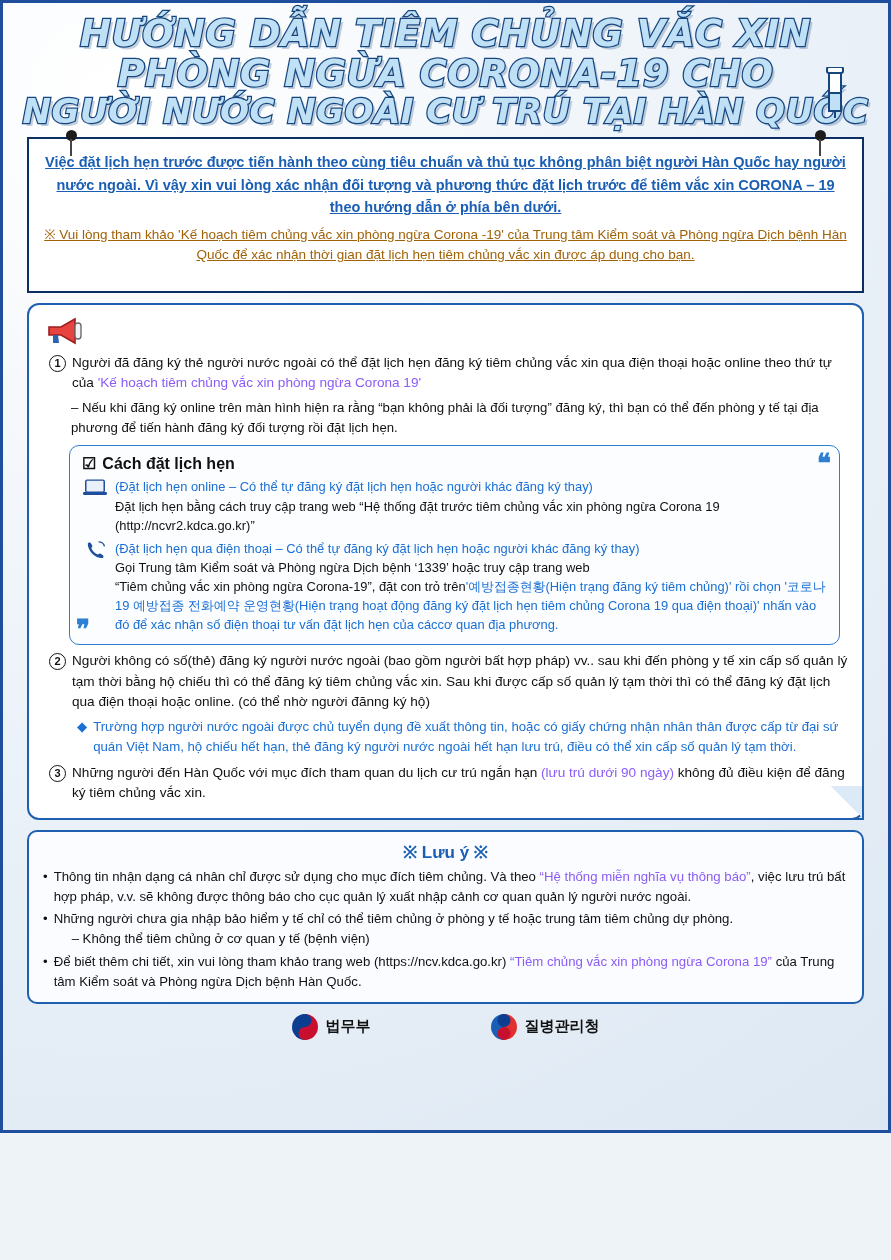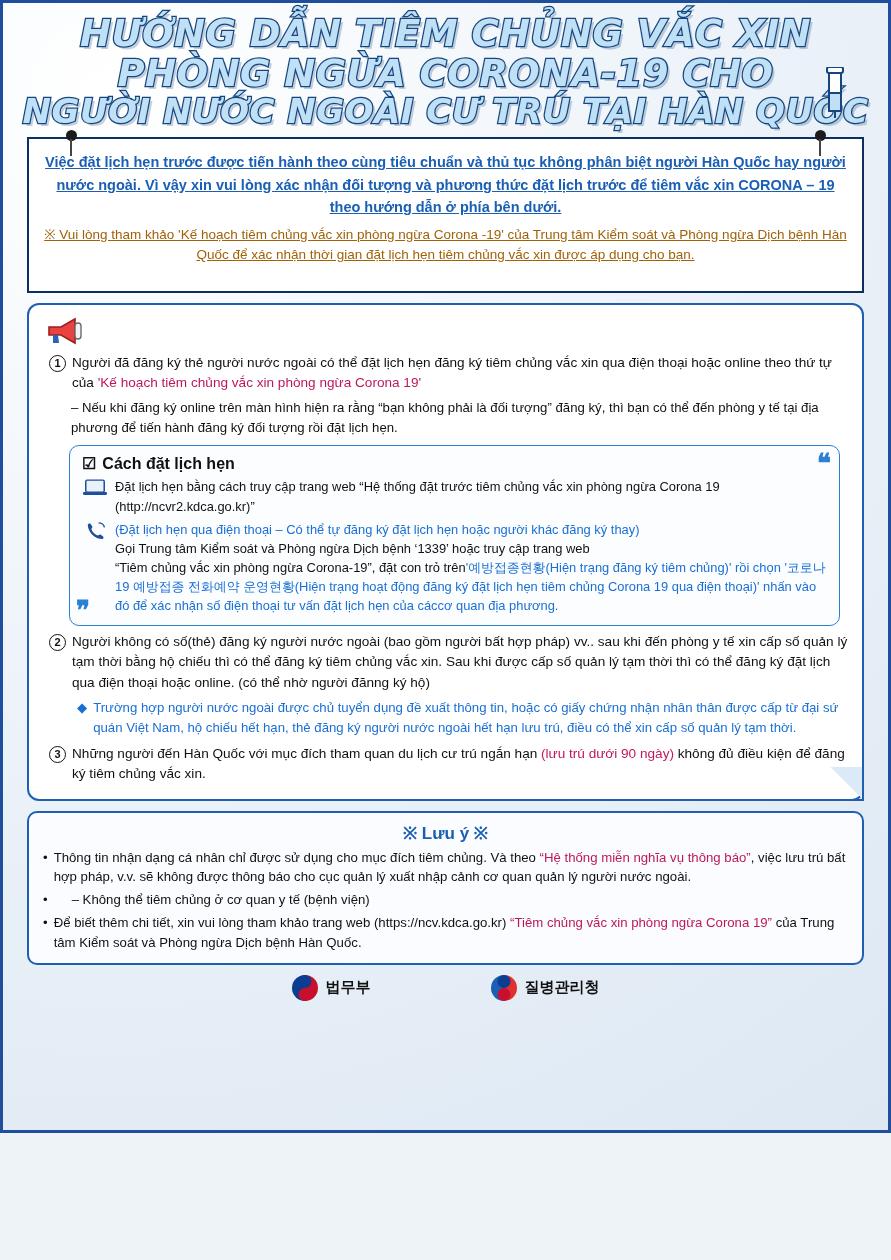--- a/index.html
+++ b/index.html
@@ -88,21 +88,21 @@
     margin:4px 0 8px 2px;
   }
   .megaphone { width:40px; height:28px; flex:0 0 auto; }
 
   .item { display:flex; gap:6px; font-size:13.6px; line-height:1.5; margin:6px 0 0 6px; }
   .num {
     flex:0 0 auto; width:17px; height:17px; border:1.4px solid #111; border-radius:50%;
     font-size:11px; display:flex; align-items:center; justify-content:center; margin-top:2px;
     font-weight:bold;
   }
-  .blue { color:#be185d;text-align:center; }
+  .blue { color:#8b5cf6;text-align:center; }
   .dash-item { font-size:13.2px; line-height:1.5; margin:4px 0 0 28px; }
 
   
   .howto {
     margin:8px 8px 0 26px;
     border:1.6px solid #2b7fd4;
     border-radius:10px;
     background:#fbfdff;
     padding:8px 12px 10px 12px;
     position:relative;
@@ -197,20 +197,21 @@
       </div>
 
       <div class="row">
         <div class="ic">
           <svg viewBox="0 0 26 18" width="24" height="17">
             <rect x="3" y="1" width="20" height="13" rx="1.5" fill="#e9f2fb" stroke="#1f4e9c" stroke-width="1.6"></rect>
             <rect x="0" y="14" width="26" height="3" rx="1.2" fill="#1f4e9c"></rect>
           </svg>
         </div>
         <div class="tx">
+          <div class="hl">(Đặt lịch hẹn online – Có thể tự đăng ký đặt lịch hẹn hoặc người khác đăng ký thay)</div>
           <div>Đặt lịch hẹn bằng cách truy cập trang web “Hệ thống đặt trước tiêm chủng vắc xin phòng ngừa Corona 19 (http://ncvr2.kdca.go.kr)”</div>
         </div>
       </div>
 
       <div class="row">
         <div class="ic">
           <svg viewBox="0 0 24 20" width="22" height="18">
             <path d="M4 3 C4 2 6 1 7 2 L9 5 C9.6 6 8 7 8 8 C9 11 12 14 15 15 C16 15 17 13.4 18 14 L21 16 C22 17 21 19 20 19 C12 19 4 11 4 3 Z" fill="#1f4e9c"></path>
             <path d="M16 1 C19 1 22 3 22.5 6" stroke="#1f4e9c" stroke-width="1.6" fill="none"></path>
           </svg>
@@ -248,20 +249,21 @@
     <div class="bullet">
       <span class="b">•</span>
       <div>
         <span>Thông tin nhận dạng cá nhân chỉ được sử dụng cho mục đích tiêm chủng. Và theo </span><span class="blue">“Hệ thống miễn nghĩa vụ thông báo”</span><span>, việc lưu trú bất hợp pháp, v.v. sẽ không được thông báo cho cục quản lý xuất nhập cảnh cơ quan quản lý người nước ngoài.</span>
       </div>
     </div>
 
     <div class="bullet">
       <span class="b">•</span>
       <div>
+        <div>Những người chưa gia nhập bảo hiểm y tế chỉ có thể tiêm chủng ở phòng y tế hoặc trung tâm tiêm chủng dự phòng.</div>
         <div class="sub">– Không thể tiêm chủng ở cơ quan y tế (bệnh viện)</div>
       </div>
     </div>
 
     <div class="bullet">
       <span class="b">•</span>
       <div>
         <span>Để biết thêm chi tiết, xin vui lòng tham khảo trang web (https://ncv.kdca.go.kr) </span><span class="blue">“Tiêm chủng vắc xin phòng ngừa Corona 19”</span><span> của Trung tâm Kiểm soát và Phòng ngừa Dịch bệnh Hàn Quốc.</span>
       </div>
     </div>

